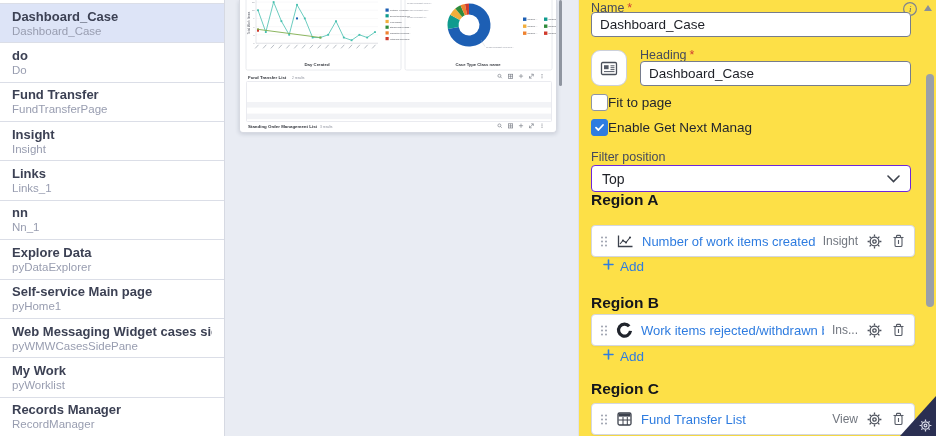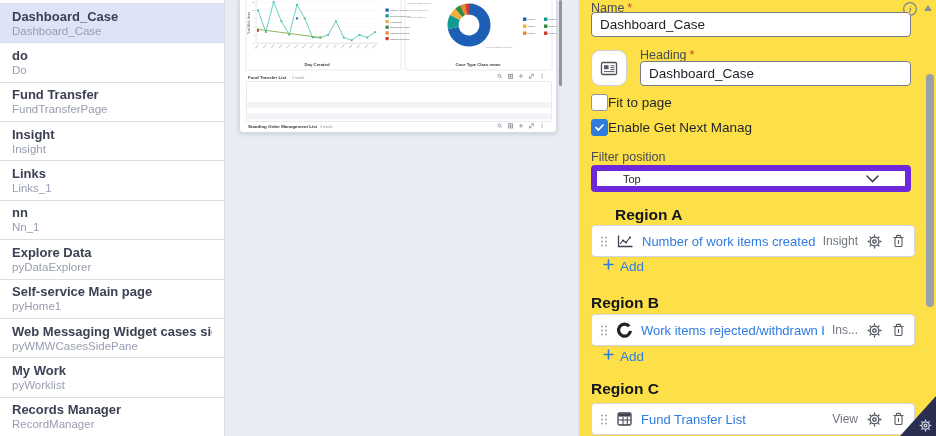--- a/index.html
+++ b/index.html
@@ -39,25 +39,25 @@
   .heading-input{left:61px;top:61px;width:271px;}
   .icon-pick{position:absolute;left:12px;top:50px;width:36px;height:36px;border:1px solid #ccd0da;
              border-radius:9px;background:#fff;display:flex;align-items:center;justify-content:center;cursor:pointer;padding:0;}
   .chk-row{position:absolute;left:12px;display:flex;align-items:center;cursor:pointer;}
   .chk1{top:94px;}
   .chk2{top:119px;}
   .chk{width:17px;height:17px;border:1.5px solid #8f95a3;border-radius:3px;box-sizing:border-box;
        display:flex;align-items:center;justify-content:center;background:#fff;}
   .chk.checked{background:var(--accent,#1a6fe0);border-color:var(--accent,#1a6fe0);}
   .chk-label{font-size:13.5px;color:#23262e;}
-  .select{position:absolute;left:12px;top:165px;width:320px;height:27px;border:6px solid #6d28d9;border-radius:4px;
-          display:flex;align-items:center;padding:0 26px;font-size:11px;color:#1d1f26;box-sizing:border-box;cursor:pointer;background:#fff;}
+  .select{position:absolute;left:12px;top:165px;width:320px;height:27px;border:1px solid #6d28d9;border-radius:4px;
+          display:flex;align-items:center;padding:0 10px;font-size:14px;color:#1d1f26;box-sizing:border-box;cursor:pointer;background:#fff;}
   .select svg{margin-left:auto;}
   .region-head{position:absolute;left:12px;font-size:15.5px;font-weight:700;color:#14161c;}
-  .rh-a{top:206px;margin-left:24px;} .rh-b{top:294px;text-align:center;} .rh-c{top:380px;}
+  .rh-a{top:191px;} .rh-b{top:294px;text-align:center;} .rh-c{top:380px;}
   .region-card{position:absolute;left:12px;width:324px;height:32px;border:1px solid #d4d7df;border-radius:4px;
                background:#fff;display:flex;align-items:center;padding:0 8px;gap:8px;box-sizing:border-box;
                box-shadow:0 1px 2px rgba(0,0,0,.05);}
   .rc-a{top:225px;} .rc-b{top:314px;} .rc-c{top:403px;}
   .card-link{font-size:13px;color:var(--accent,#2e7ce0);white-space:nowrap;overflow:hidden;flex:1;min-width:0;cursor:pointer;text-decoration:none;}
   .card-type{font-size:12px;color:#71767f;white-space:nowrap;flex:0 0 auto;}
   .card-icon,.gear,.trash,.drag{flex:0 0 auto;cursor:pointer;}
   .add-link{position:absolute;left:24px;display:flex;gap:6px;font-size:13.5px;
             color:var(--accent,#2e7ce0);cursor:pointer;}
   .add-a{top:259px;} .add-b{top:349px;}

